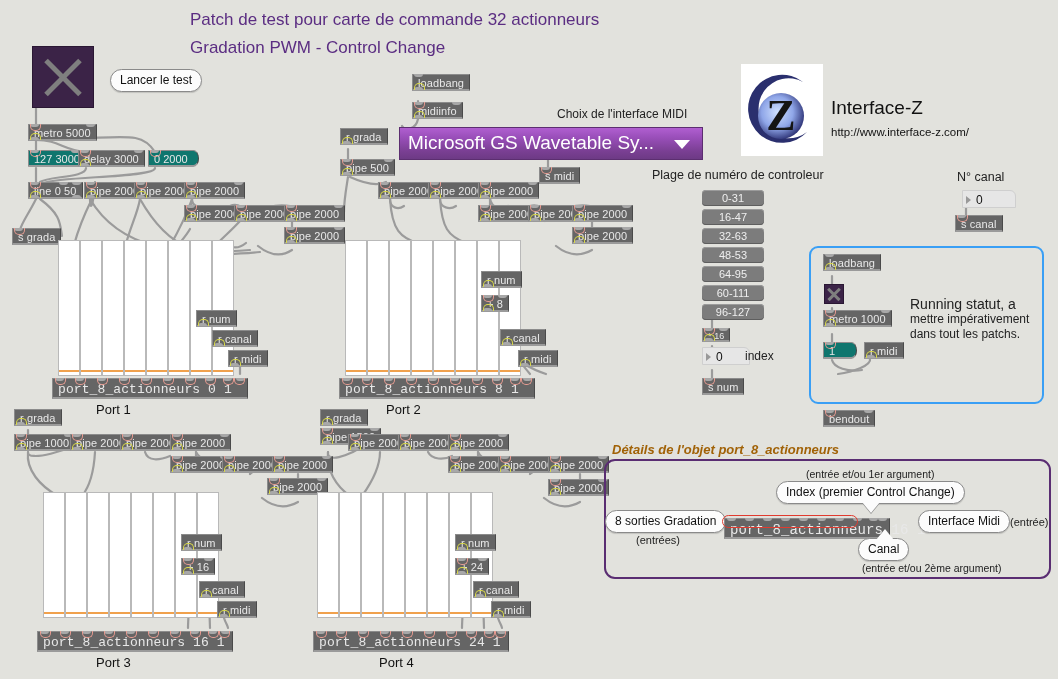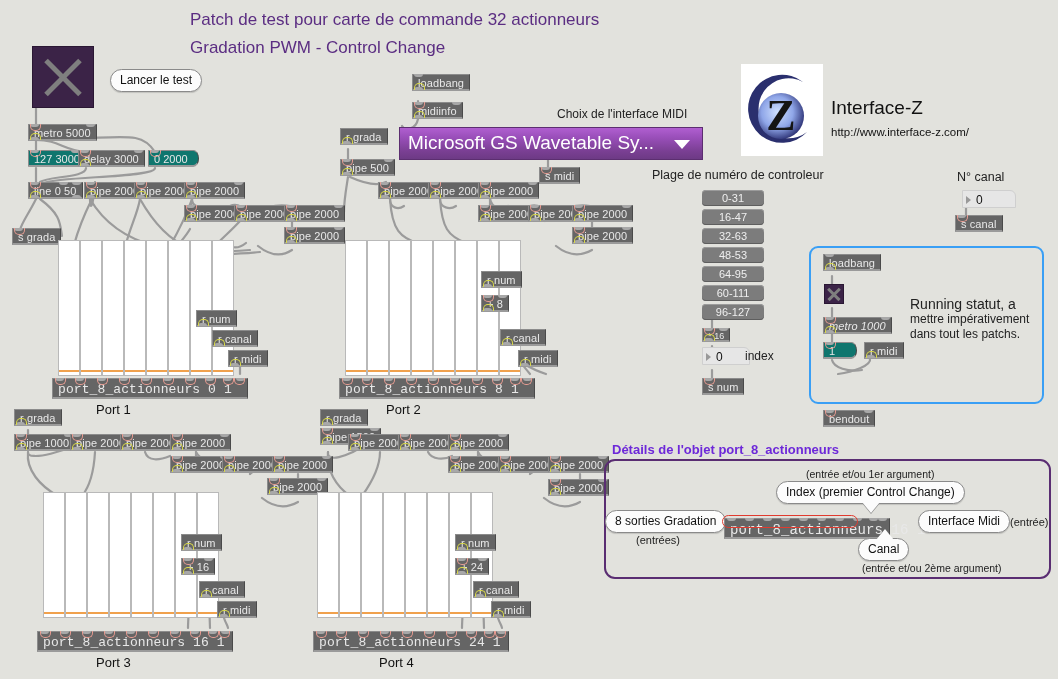--- a/index.html
+++ b/index.html
@@ -130,21 +130,21 @@
     border-left:9px solid transparent;border-right:9px solid transparent;border-bottom:11px solid #fcfcfc;
   }
 
   
   .panel-blue{position:absolute;border:2px solid #3a9ff5;border-radius:9px;background:transparent;}
   .panel-purple{position:absolute;border:2px solid #5a2d72;border-radius:11px;background:transparent;}
 
   
   .logo{position:absolute;background:#fff;}
   .sectionlabel{position:absolute;font-size:13px;color:#111;white-space:nowrap;}
-  .ital{font-weight:bold;font-size:13px;color:#6d28d9;position:absolute;white-space:nowrap;}
+  .ital{font-style:italic;font-weight:bold;font-size:13px;color:#a16207;position:absolute;white-space:nowrap;}
   .wirelayer{position:absolute;left:0;top:0;width:1058px;height:679px;pointer-events:none;}
   .redbox{position:absolute;border:1.5px solid #e03b2f;border-radius:7px;}
 </style>
 </head>
 <body>
 
 <div id="stage">
 
   <svg class="wirelayer" viewBox="0 0 1058 679">
     <g stroke="#9b9b9b" stroke-width="2.2" fill="none" stroke-linecap="round">
@@ -357,21 +357,21 @@
   <div class="cmt" style="left:957px;top:170px;font-size:12.5px;">N° canal</div>
   <div class="nbx" style="left:962px;top:190px;width:54px;"><span>0</span></div>
   <div class="obj" style="left:955px;top:215px;"><span class="nub" style="left:1px"></span><span class="ring" style="left:1px"></span><span>s canal</span></div>
 
   <div class="panel-blue" style="left:809px;top:246px;width:231px;height:154px;"></div>
   <div class="obj" style="left:823px;top:254px;"><span class="nub" style="left:1px"></span><span class="nub out" style="left:1px"></span><span class="ring y" style="left:1px"></span><span>loadbang</span></div>
   <div class="toggle" style="left:824px;top:284px;width:18px;height:18px;">
     <div class="x1" style="left:1px;top:8px;width:16px;height:2.5px;transform:rotate(45deg);"></div>
     <div class="x2" style="left:1px;top:8px;width:16px;height:2.5px;transform:rotate(-45deg);"></div>
   </div>
-  <div class="obj" style="left:823px;top:317px;font-style:italic;"><span class="nub" style="left:1px"></span><span class="ring" style="left:1px"></span><span class="nub" style="right:1px"></span><span class="nub out" style="left:1px"></span><span class="ring y" style="left:1px"></span><span>metro 1000</span></div>
+  <div class="obj" style="left:823px;top:310px;"><span class="nub" style="left:1px"></span><span class="ring" style="left:1px"></span><span class="nub" style="right:1px"></span><span class="nub out" style="left:1px"></span><span class="ring y" style="left:1px"></span><span>metro 1000</span></div>
   <div class="msg" style="left:823px;top:342px;width:34px;"><span class="nub" style="left:1px"></span><span class="ring" style="left:1px"></span><span>1</span></div>
   <div class="obj" style="left:864px;top:342px;"><span class="nub out" style="left:1px"></span><span class="ring y" style="left:1px"></span><span>r midi</span></div>
   <div class="obj" style="left:823px;top:373px;margin-top:37px;"><span class="nub" style="left:1px"></span><span class="ring" style="left:1px"></span><span class="nub" style="right:1px"></span><span>bendout</span></div>
 
   <div class="cmt" style="left:910px;top:297px;font-size:14px;">Running statut, a</div>
   <div class="cmt" style="left:910px;top:312px;font-size:12px;">mettre impérativement</div>
   <div class="cmt" style="left:910px;top:327px;font-size:12px;">dans tout les patchs.</div>
 
   <div class="slgroup" style="left:58px;top:240px;">
     <div class="vsl" style="left:0px;top:0;width:22px;height:136px;">

